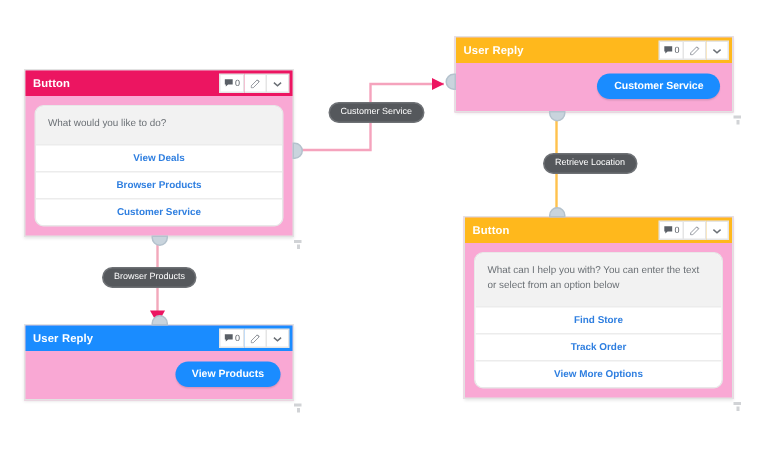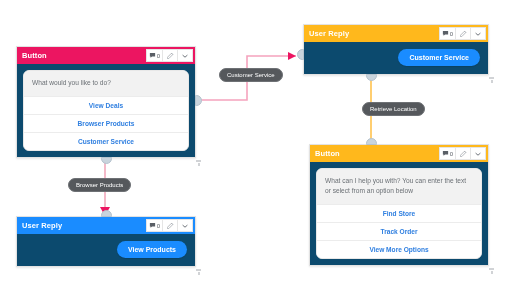--- a/index.html
+++ b/index.html
@@ -9,21 +9,21 @@
     font-family:"Liberation Sans", sans-serif;
     overflow:hidden;
     position:relative;
   }
   #canvas{position:absolute;inset:0;}
   svg.edges{position:absolute;left:0;top:0;width:512px;height:301px;pointer-events:none;}
 
   
   .node{
     position:absolute;
-    background:#0c4a6e;
+    background:#f9a8d4;
     border:1px solid #e2e2e2;
     box-sizing:border-box;
     box-shadow:0 1px 2px rgba(0,0,0,.10);
   }
   .node .hdr{
     height:17px;
     display:flex;align-items:center;
     padding:0 2px 0 5px;
     box-sizing:border-box;
   }

